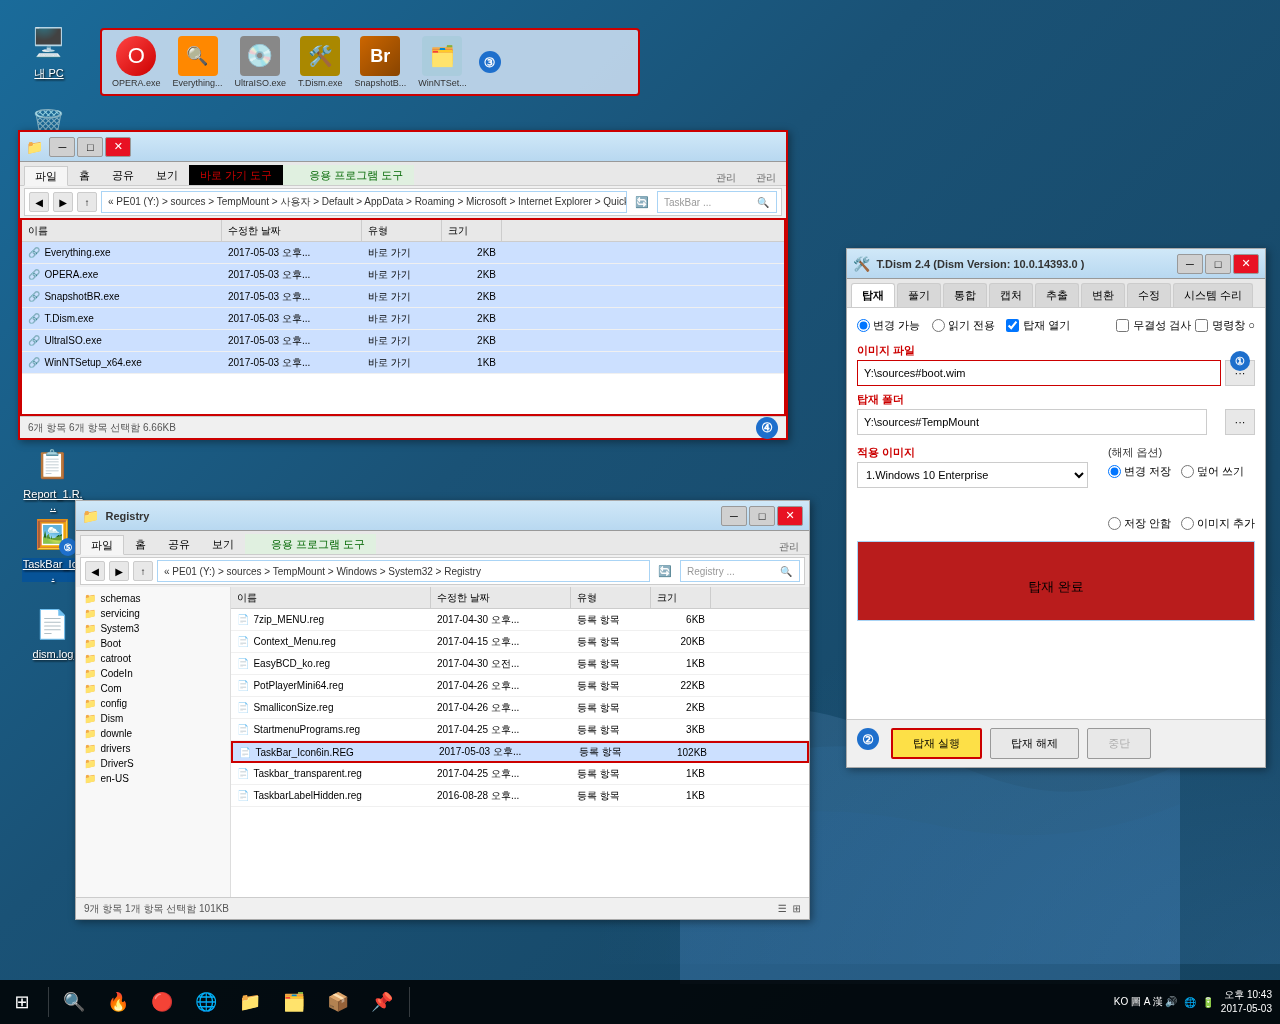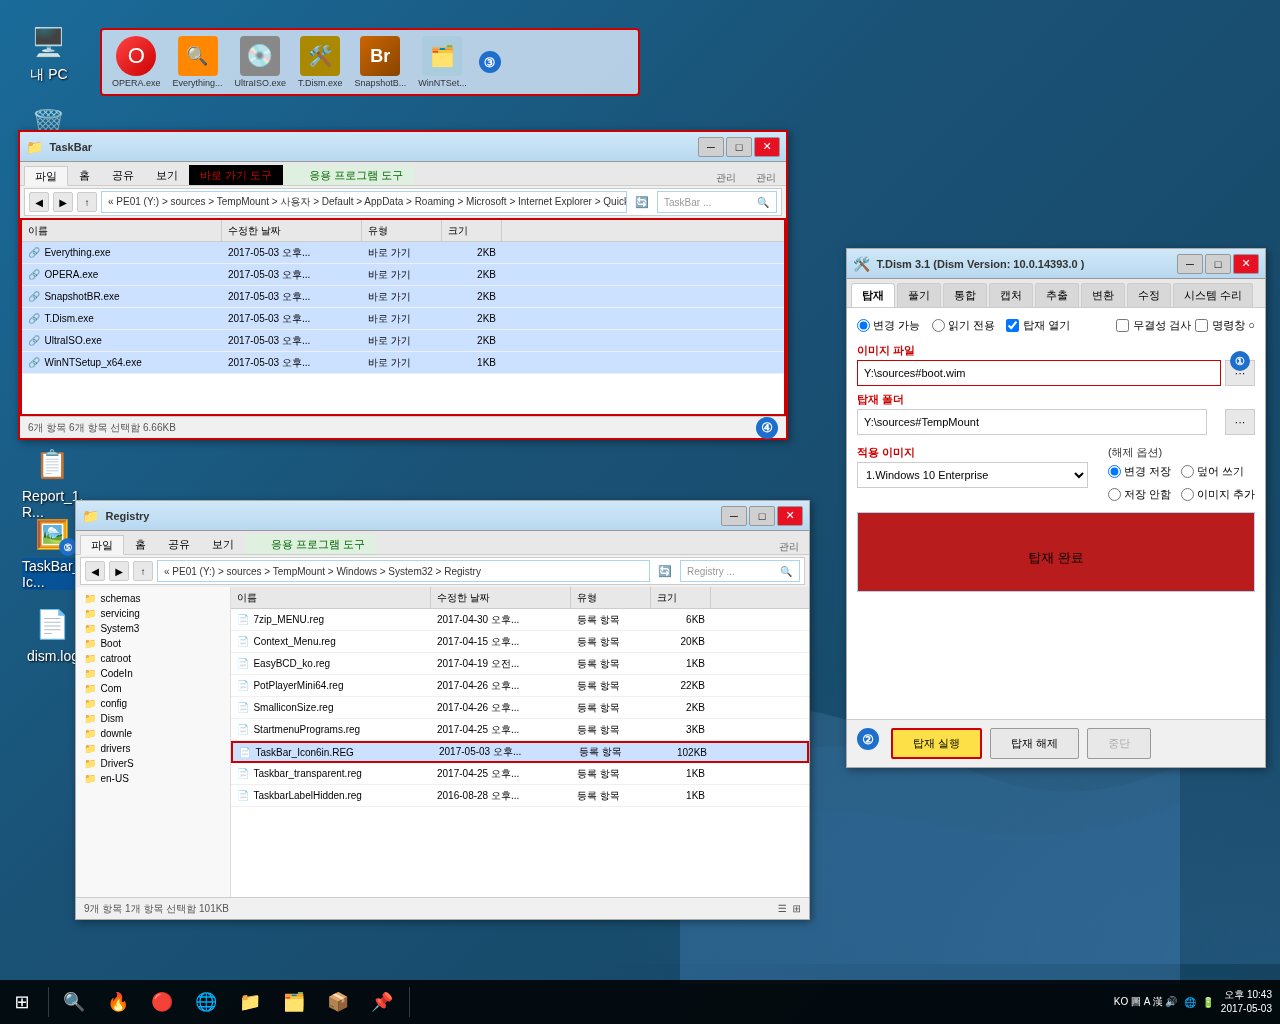--- a/index.html
+++ b/index.html
@@ -89,23 +89,25 @@
       width: 40px;
       height: 40px;
       display: flex;
       align-items: center;
       justify-content: center;
       font-size: 28px;
     }
 
     .desktop-icon .icon-label {
       color: white;
-      font-size: 14px;
+      font-size: 11px;
+      text-align: center;
       text-shadow: 1px 1px 2px black;
       word-break: break-word;
+      text-decoration: underline;
     }
 
     .desktop-icon.selected .icon-label {
       background: rgba(0,80,160,0.7);
     }
 
     
     .quick-launch {
       position: absolute;
       top: 28px;
@@ -650,21 +652,20 @@
       <div class="ql-icon" style="background:#aaccdd;border-radius:4px;font-size:20px;">🗂️</div>
       <div class="ql-label">WinNTSet...</div>
     </div>
     <div class="num-badge" style="right:-8px;top:-8px;">③</div>
   </div>
 
   <div class="explorer-top highlight-border">
 
     <div class="win-titlebar">
       <span class="title-icon">📁</span>
-      <span class="title-text">TaskBar</span>
       <div class="win-controls">
         <div class="win-ctrl-btn">─</div>
         <div class="win-ctrl-btn">□</div>
         <div class="win-ctrl-btn close">✕</div>
       </div>
     </div>
 
     <div class="ribbon-tabs">
       <div class="ribbon-tab active">파일</div>
       <div class="ribbon-tab">홈</div>
@@ -843,21 +844,21 @@
             </div>
           <div class="file-cell date">2017-04-15 오후...</div>
           <div class="file-cell type">등록 항목</div>
           <div class="file-cell size">20KB</div>
         </div>
         <div class="file-row">
           <div class="file-cell name">
               <span style="color:#cc6600;">📄</span>
               <span>EasyBCD_ko.reg</span>
             </div>
-          <div class="file-cell date">2017-04-19 오전...</div>
+          <div class="file-cell date">2017-04-30 오전...</div>
           <div class="file-cell type">등록 항목</div>
           <div class="file-cell size">1KB</div>
         </div>
         <div class="file-row">
           <div class="file-cell name">
               <span style="color:#cc6600;">📄</span>
               <span>PotPlayerMini64.reg</span>
             </div>
           <div class="file-cell date">2017-04-26 오후...</div>
           <div class="file-cell type">등록 항목</div>
@@ -917,21 +918,21 @@
         <span>☰</span>
         <span>⊞</span>
       </div>
     </div>
   </div>
 
   <div class="tdism-window">
 
     <div class="win-titlebar">
       <span class="title-icon">🛠️</span>
-      <span class="title-text">T.Dism 3.1 (Dism Version: 10.0.14393.0 )</span>
+      <span class="title-text">T.Dism 2.4 (Dism Version: 10.0.14393.0 )</span>
       <div class="win-controls">
         <div class="win-ctrl-btn">─</div>
         <div class="win-ctrl-btn">□</div>
         <div class="win-ctrl-btn close">✕</div>
       </div>
     </div>
 
     <div class="tdism-tabs">
       <div class="tdism-tab active">탑재</div>
       <div class="tdism-tab">풀기</div>
@@ -995,32 +996,32 @@
 
       <div style="display:flex;gap:20px;margin-bottom:10px;align-items:flex-start;">
         <div style="flex:1;">
           <div class="tdism-label">적용 이미지</div>
           <select class="select-field" style="width:100%;margin-top:2px;">
             <option>1.Windows 10 Enterprise</option>
           </select>
         </div>
         <div style="min-width:140px;">
           <div style="font-size:11px;color:#333;margin-bottom:4px;">(해제 옵션)</div>
-          <div style="display:flex;flex-direction:column;gap:8px;">
+          <div style="display:flex;flex-direction:column;gap:2px;">
             <div style="display:flex;gap:10px;">
               <div class="tdism-radio">
                 <input type="radio" name="release" checked="" style="">
                 <span>변경 저장</span>
               </div>
               <div class="tdism-radio">
                 <input type="radio" name="release" style="">
                 <span>덮어 쓰기</span>
               </div>
             </div>
-            <div style="display:flex;gap:10px;">
+            <div style="display:flex;gap:10px;margin-top:35px;">
               <div class="tdism-radio">
                 <input type="radio" name="release" style="">
                 <span>저장 안함</span>
               </div>
               <div class="tdism-radio">
                 <input type="radio" name="release" style="">
                 <span>이미지 추가</span>
               </div>
             </div>
           </div>

